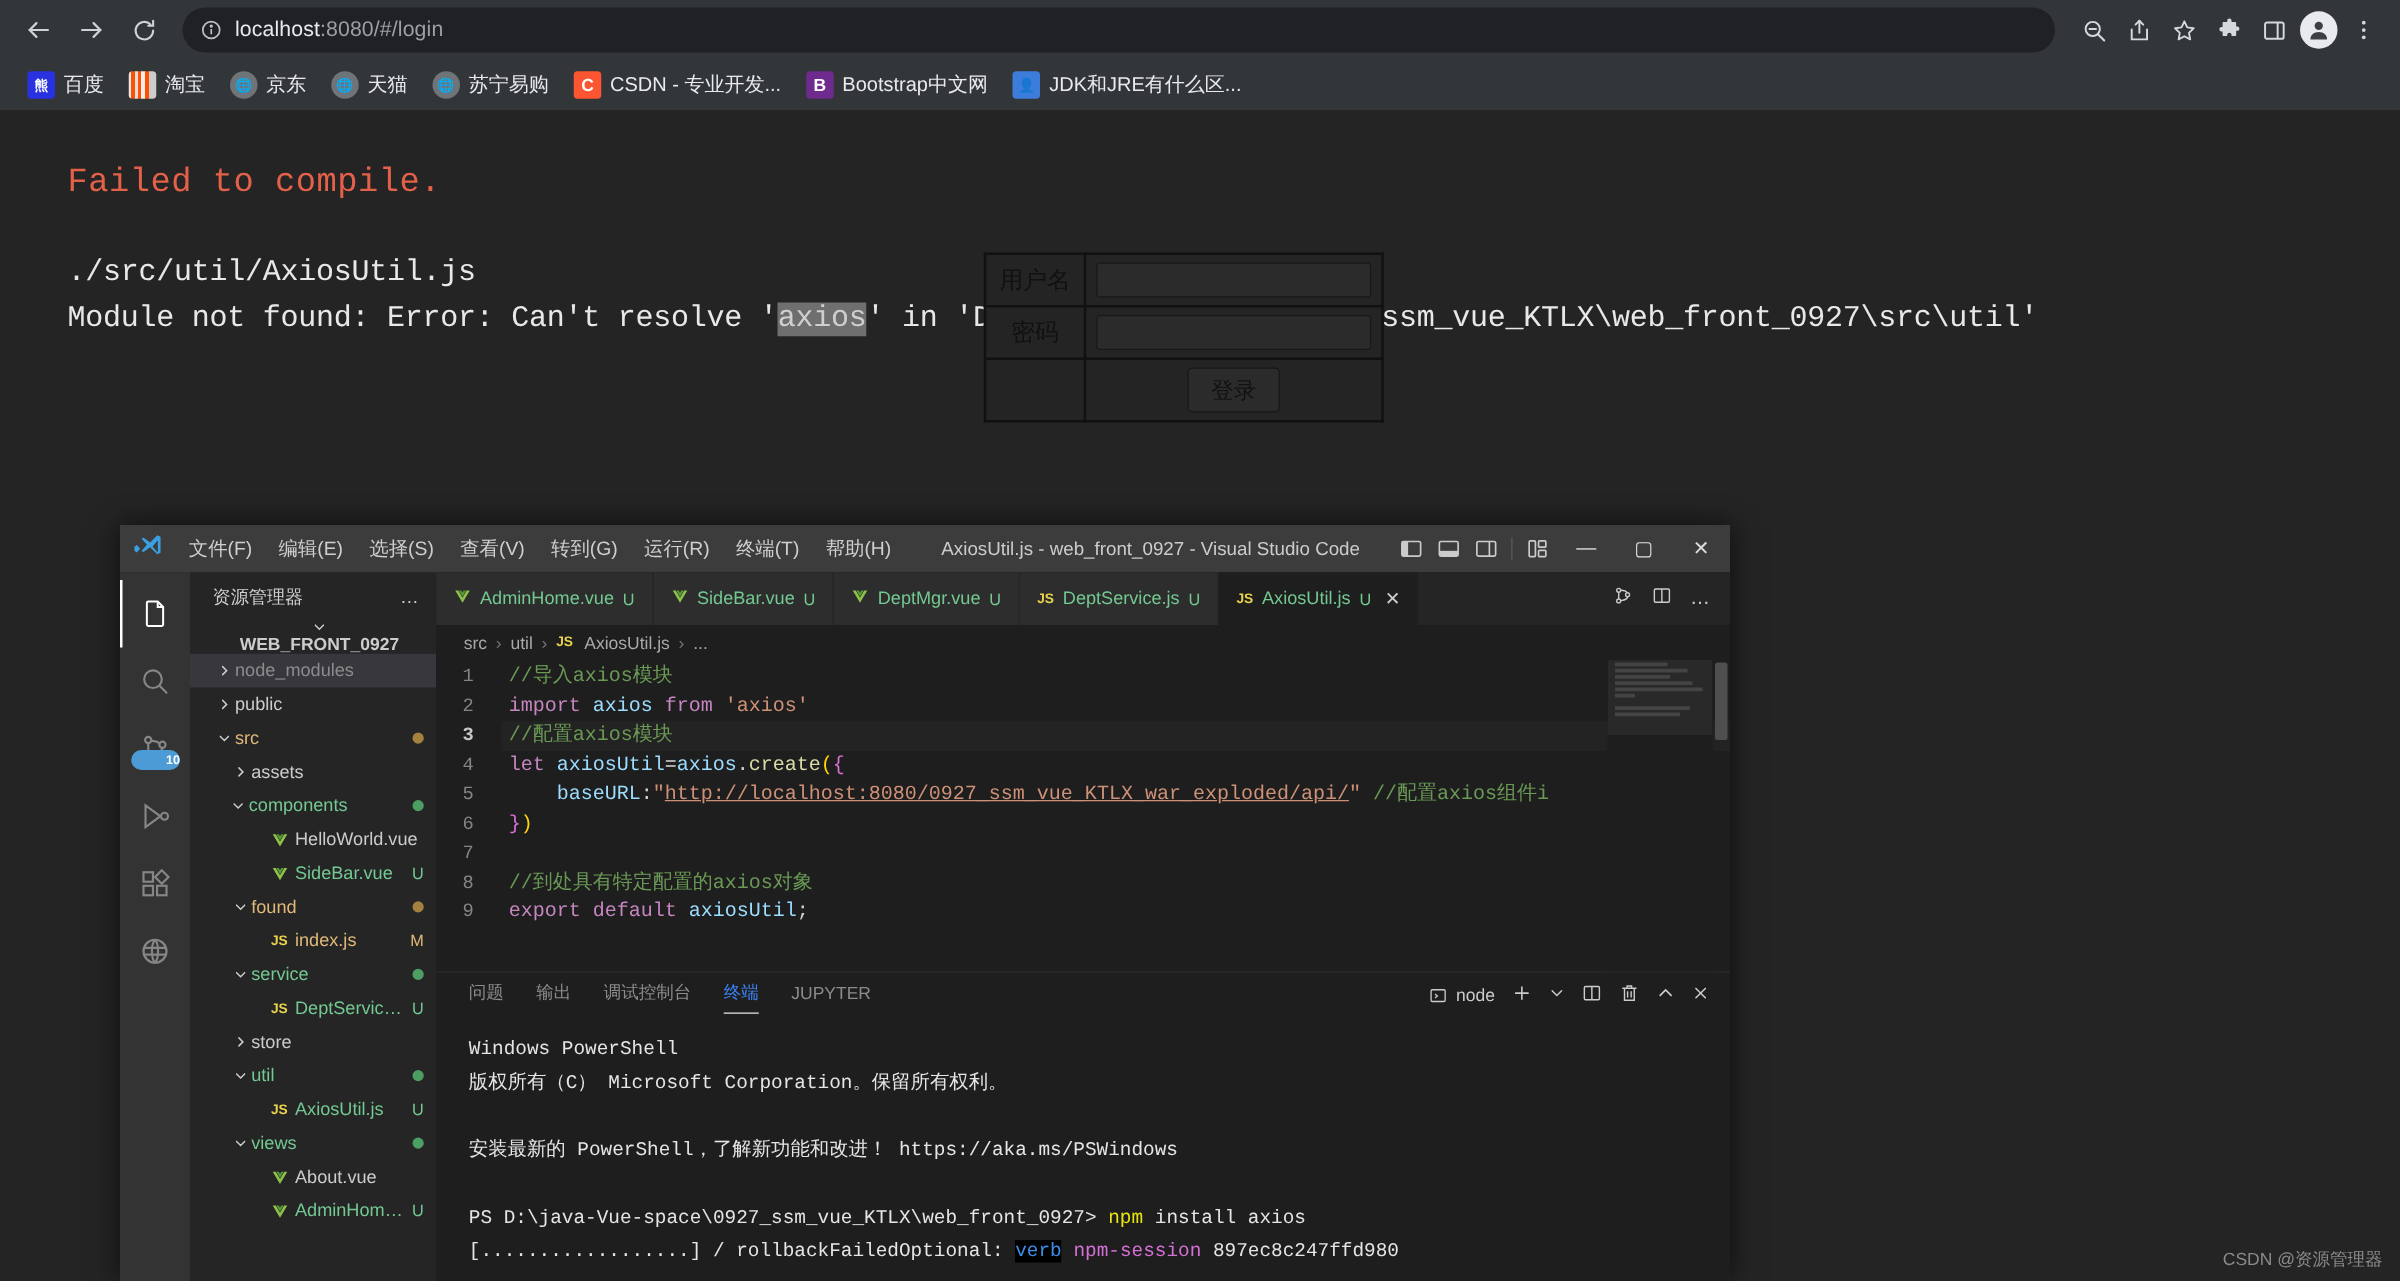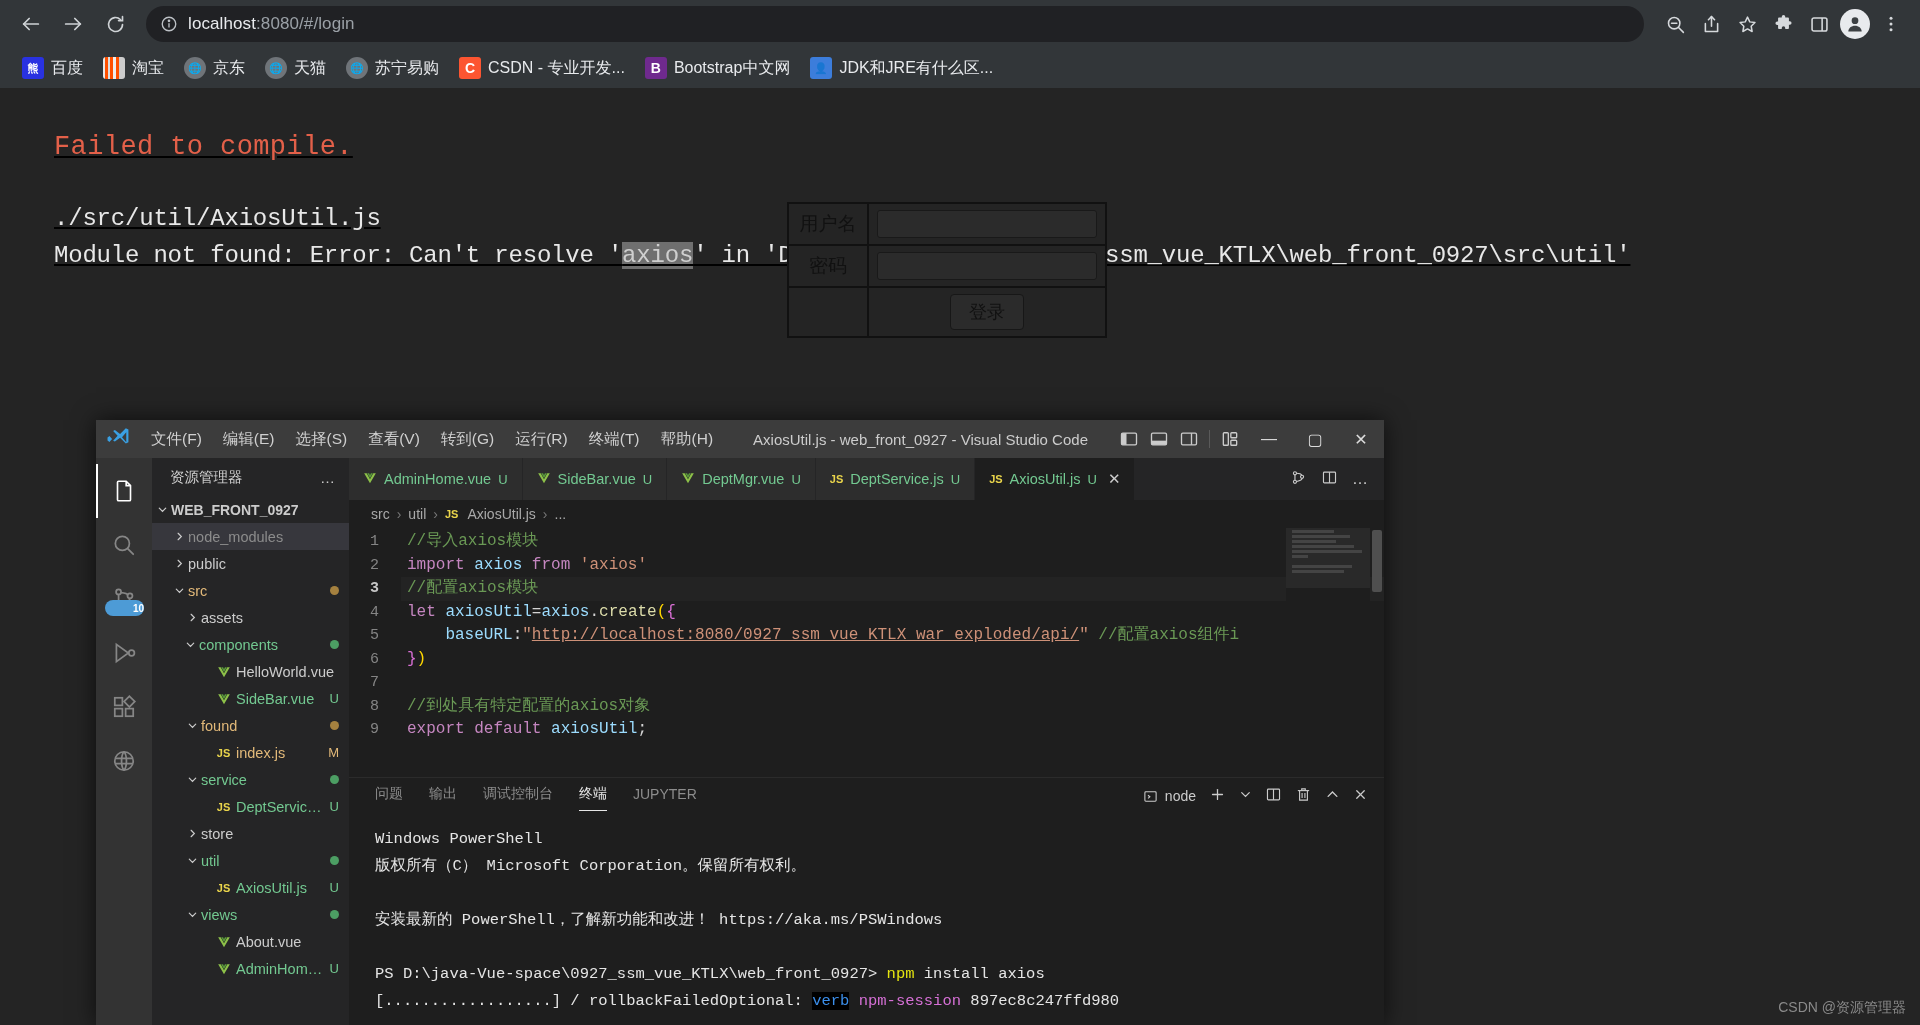--- a/index.html
+++ b/index.html
@@ -50,21 +50,21 @@
     font-size: 14px; font-weight: bold; color: #fff;
   }
   .ico-baidu { background: #2932e1; }
   .ico-taobao { background: linear-gradient(90deg,#e8e8e8 0 10%,#ff5000 10% 22%,#ddd 22% 34%,#ff5000 34% 46%,#eee 46% 60%,#ff5000 60% 72%,#ccc 72% 100%); }
   .ico-globe { background: #6f7479; border-radius: 50%; }
   .ico-csdn { background: #fc5531; }
   .ico-bs { background: #6f2a8e; }
   .ico-jdk { background: #3c7ddb; }
 
   
-  .page { position: relative; width: 1920px; height: 937px; background: #242424; overflow: hidden; text-decoration: underline; }
+  .page { position: relative; width: 1920px; height: 937px; background: #242424; overflow: hidden; }
   .err-wrap { padding: 44px 0 0 54px; position: relative; z-index: 1; }
   .err-title {
     font-family: "Liberation Mono", monospace;
     font-size: 27px; color: #e36049; letter-spacing: .4px;
   }
   .err-body {
     font-family: "Liberation Mono", monospace;
     font-size: 24px; color: #e8e8e8; line-height: 1.55; margin-top: 38px;
     white-space: pre; letter-spacing: -.2px;
   }
@@ -204,21 +204,21 @@
   .mm-block { height: 3px; background: #3a3a3a; margin: 2px 6px; }
   .mm-thumb { position: absolute; left: 0; right: 0; top: 0; height: 60px; background: rgba(255,255,255,.05); }
   .vscroll {
     position: absolute; right: 2px; top: 2px; width: 10px; height: 62px;
     background: #4f4f4f; border-radius: 2px;
   }
 
   .panel { height: 248px; flex: none; background: #1e1e1e; display: flex; flex-direction: column; border-top: 1px solid #2b2b2b; }
   .panel-tabs { height: 36px; display: flex; align-items: center; padding-left: 26px; gap: 26px; flex: none; }
   .ptab { font-size: 14px; color: #8c8c8c; position: relative; padding-bottom: 4px; white-space: nowrap; }
-  .ptab.active { color: #e5e5e5; }
+  .ptab.active { color: #3b82f6; }
   .ptab.active::after {
     content: ""; position: absolute; left: 0; right: 0; bottom: -4px; height: 1px; background: #e7e7e7;
   }
   .panel-actions { margin-left: auto; display: flex; align-items: center; gap: 13px; padding-right: 16px; color: #cccccc; font-size: 14px; }
   .term-sel { display: flex; align-items: center; gap: 7px; font-size: 14px; color: #cccccc; }
   .term-body {
     flex: 1; padding: 12px 0 0 26px; font-family: "Liberation Mono", monospace;
     font-size: 15.5px; line-height: 27px; color: #cccccc; white-space: pre; overflow: hidden;
   }
   .t-yellow { color: #e5e510; }
@@ -482,21 +482,21 @@
             </svg>
         </div>
       </div>
 
       <div class="vs-sidebar">
         <div class="sb-head">
           <span>资源管理器</span>
           <span class="sb-dots">…</span>
         </div>
         <div class="sb-tree" id="file-tree">
-            <div class="tree-row" style="padding-left: 2px; font-weight: bold;">
+            <div class="tree-row" style="padding-left: 20px; font-weight: bold; flex-direction: column;">
               <span class="tree-chev">
                 <svg width="11" height="11" viewBox="0 0 24 24" fill="none" stroke="currentColor" stroke-width="2.6" stroke-linecap="round">
                   <polyline points="5,9 12,16 19,9"></polyline>
                 </svg>
               </span>
               <span class="tree-label" style="font-size: 14px;">WEB_FRONT_0927</span>
             </div>
             <div class="tree-row selected" style="padding-left: 19px;">
               <span class="tree-chev">
                 <svg width="11" height="11" viewBox="0 0 24 24" fill="none" stroke="currentColor" stroke-width="2.6" stroke-linecap="round">

